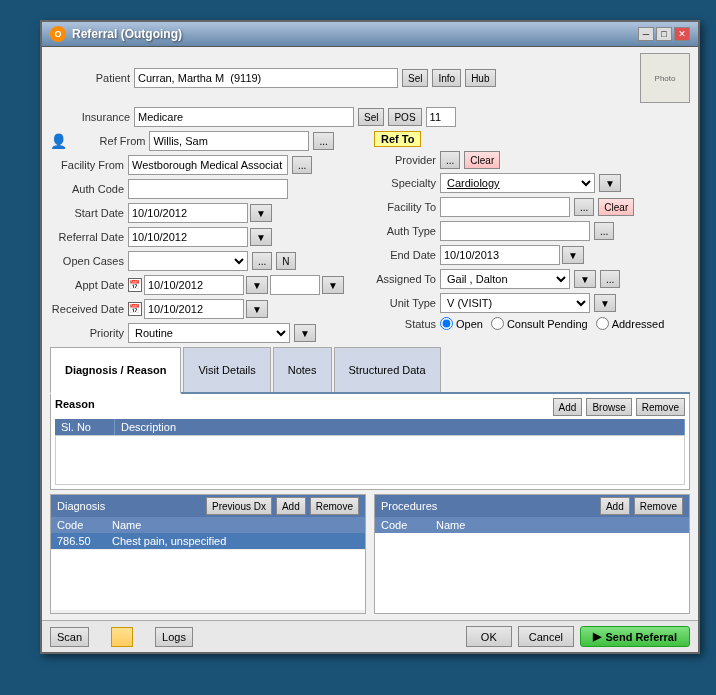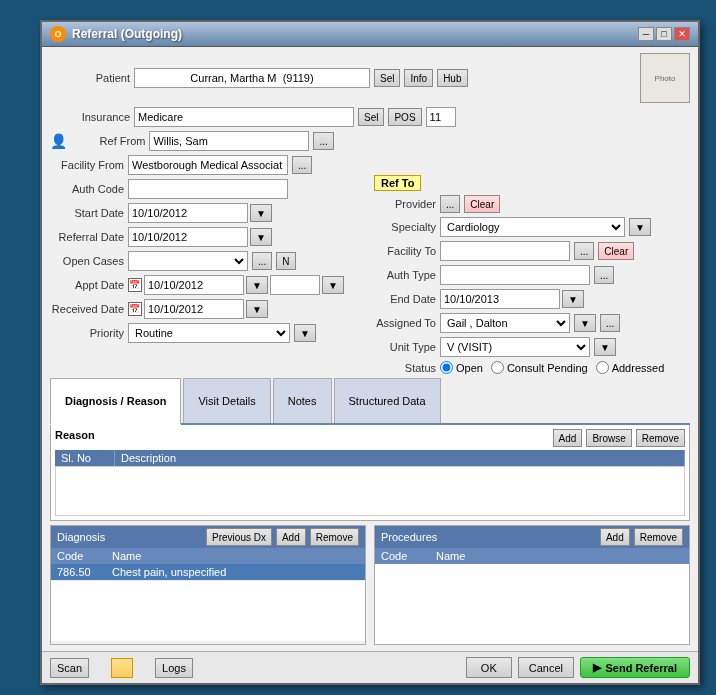--- a/index.html
+++ b/index.html
@@ -98,21 +98,21 @@
       font-size: 11px;
       white-space: nowrap;
     }
     .btn-small { height: 18px; padding: 2px 5px; font-size: 10px; }
     .btn-clear { background: linear-gradient(to bottom, #ffe0e0, #ffc0c0); }
     .two-column {
       display: flex;
       gap: 8px;
     }
     .left-col { flex: 1; }
-    .right-col { flex: 1; margin-top: 44px; }
+    .right-col { flex: 1; }
     .ref-to-label {
       background: #ffff99;
       border: 1px solid #cc9900;
       padding: 1px 6px;
       font-weight: bold;
       font-size: 11px;
     }
     .tabs {
       display: flex;
       border-bottom: 2px solid #6688aa;
@@ -301,21 +301,21 @@
       <div class="title-btn">─</div>
       <div class="title-btn">□</div>
       <div class="title-btn close">✕</div>
     </div>
   </div>
 
   <div class="form-body">
 
     <div class="form-row">
       <span class="label">Patient</span>
-      <input class="input-text" style="width: 236px; text-align: center;" type="text" value="Curran, Martha M  (9119)">
+      <input class="input-text" style="width: 264px;" type="text" value="Curran, Martha M  (9119)">
       <button class="btn btn-small">Sel</button>
       <button class="btn btn-small">Info</button>
       <button class="btn btn-small">Hub</button>
 
       <div style="margin-left:auto; width:50px; height:50px; border:1px solid #999; background:#e8e8e0; display:flex; align-items:center; justify-content:center;">
         <span style="font-size:8px; color:#666;">Photo</span>
       </div>
     </div>
 
     <div class="form-row">
@@ -409,21 +409,21 @@
         </div>
 
         <div class="form-row">
           <span class="label" style="min-width:62px;">Provider</span>
           <button class="btn btn-small">...</button>
           <button class="btn btn-small btn-clear">Clear</button>
         </div>
 
         <div class="form-row">
           <span class="label" style="min-width:62px;">Specialty</span>
-          <select class="select-input" style="width:185px;">
+          <select class="select-input" style="width:155px;text-decoration:underline;">
             <option value="Cardiology" selected="">Cardiology</option>
           </select>
           <button class="btn btn-small">▼</button>
         </div>
 
         <div class="form-row">
           <span class="label" style="min-width:62px;">Facility To</span>
           <input class="input-text" style="width: 130px;" type="text" value="">
           <button class="btn btn-small">...</button>
           <button class="btn btn-small btn-clear">Clear</button>

